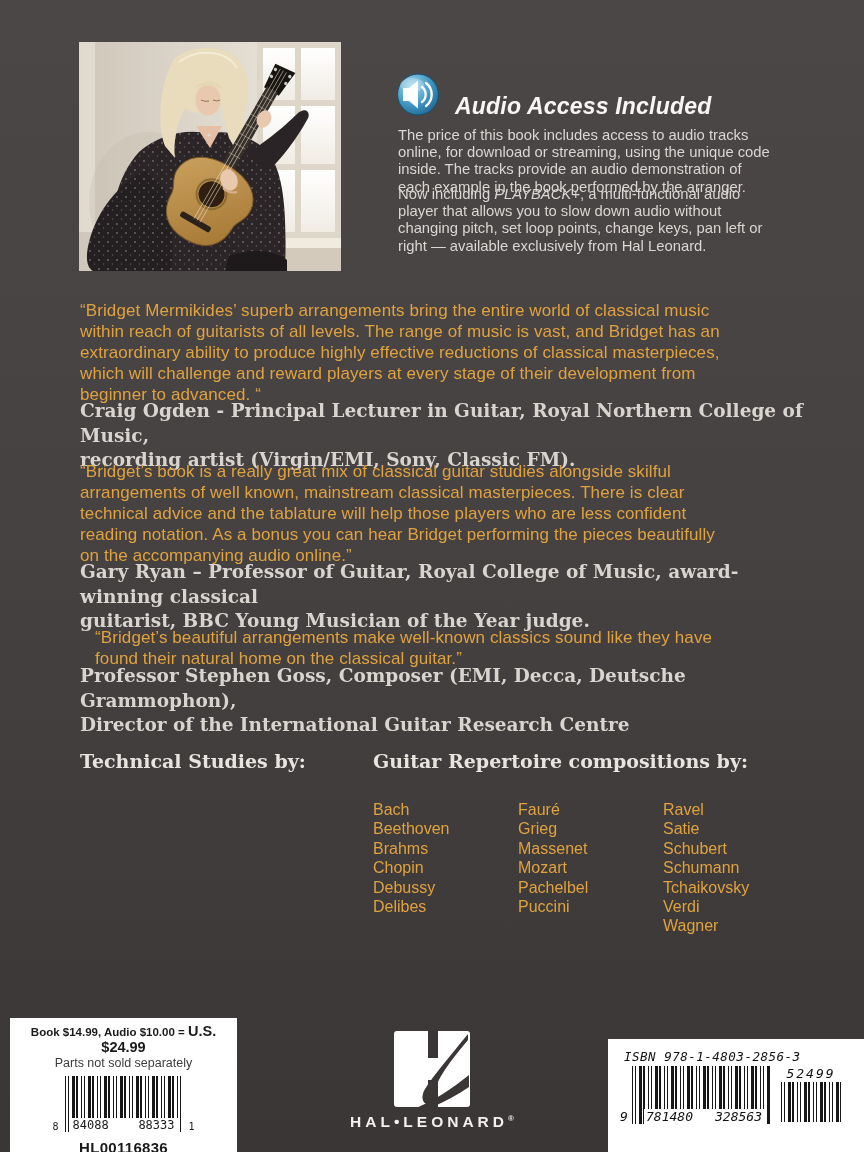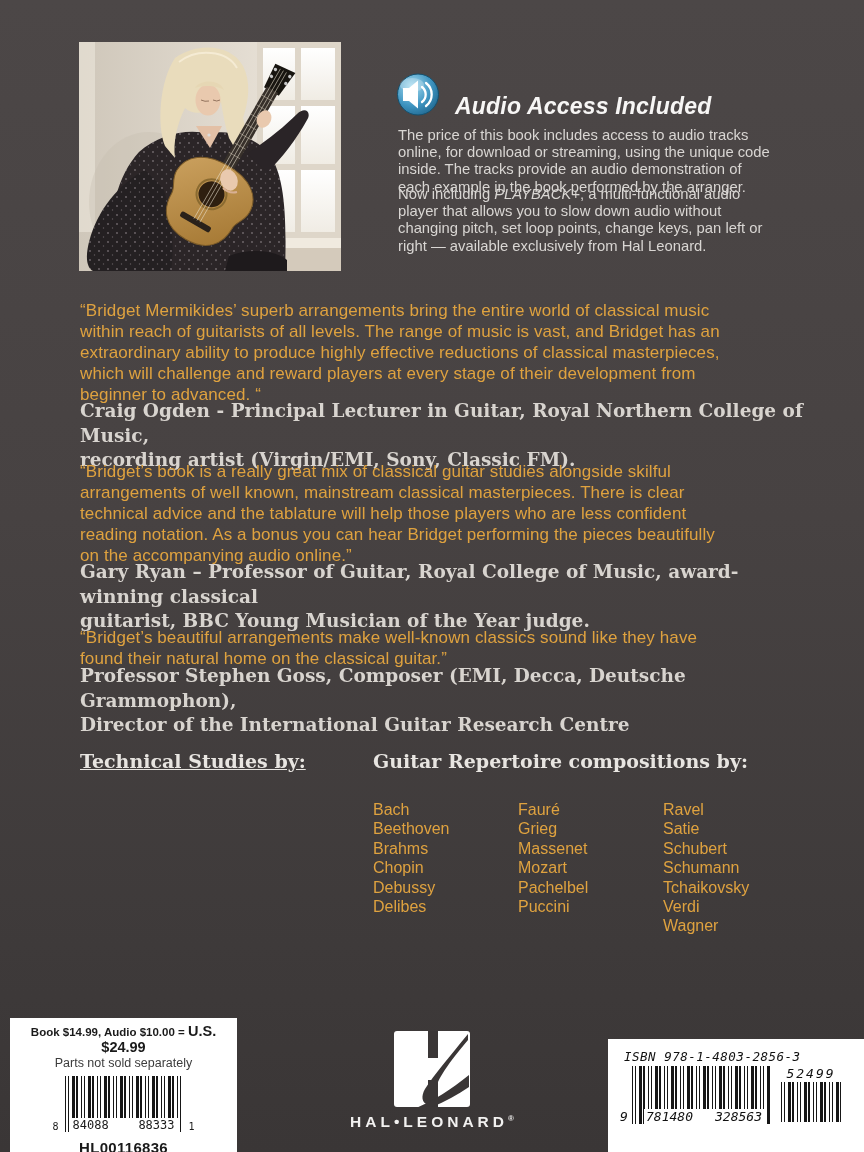--- a/index.html
+++ b/index.html
@@ -17,24 +17,24 @@
   .audio-title{font-size:23px;font-weight:bold;font-style:italic;color:#f7f6f5;letter-spacing:.2px;}
   .audio-para{left:398px;top:127px;width:414px;font-size:14.8px;line-height:17.2px;color:#d9d6d3;}
   .audio-para2{top:186px;}
   .audio-para em{font-style:italic;}
   
   .quote{left:80px;width:724px;font-size:17px;line-height:21px;color:#dfa23f;letter-spacing:.1px;}
   .attrib{left:80px;width:724px;font-family:"DejaVu Serif",serif;font-weight:bold;
           font-size:18.5px;line-height:24.5px;color:#d8d4cf;}
   .q1{top:300px;} .a1{top:399px;}
   .q2{top:461px;} .a2{top:560px;}
-  .q3{top:627px;} .a3{top:664px;}
+  .q3{top:627px;margin-left:15px;} .a3{top:664px;}
   
   .list-header{font-family:"DejaVu Serif",serif;font-weight:bold;font-size:19px;color:#e8e5e1;}
-  .hdr-tech{left:80px;top:750px;text-decoration:underline;} .hdr-rep{left:373px;top:750px;}
+  .hdr-tech{left:80px;top:750px;} .hdr-rep{left:373px;top:750px;}
   .clist{top:800px;font-size:16px;line-height:19.4px;color:#dfa23f;}
   .col-tech{left:80px;} .col-r1{left:373px;} .col-r2{left:518px;} .col-r3{left:663px;}
   
   .price-box{left:10px;top:1018px;width:227px;height:134px;background:#fff;color:#1a1a1a;
              text-align:center;padding-top:5px;box-sizing:border-box;}
   .price-line{font-size:11.5px;font-weight:bold;}
   .price-line .big{font-size:14.5px;}
   .price-note{font-size:12.5px;color:#3c3c3c;margin-top:1px;}
   .upc-wrap{position:relative;width:138px;height:56px;margin:6px auto 0;}
   .bars{background-color:#fff;background-image:repeating-linear-gradient(90deg,

